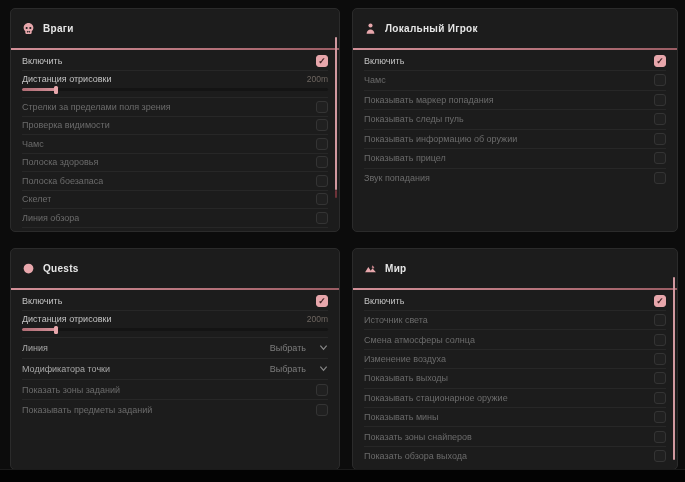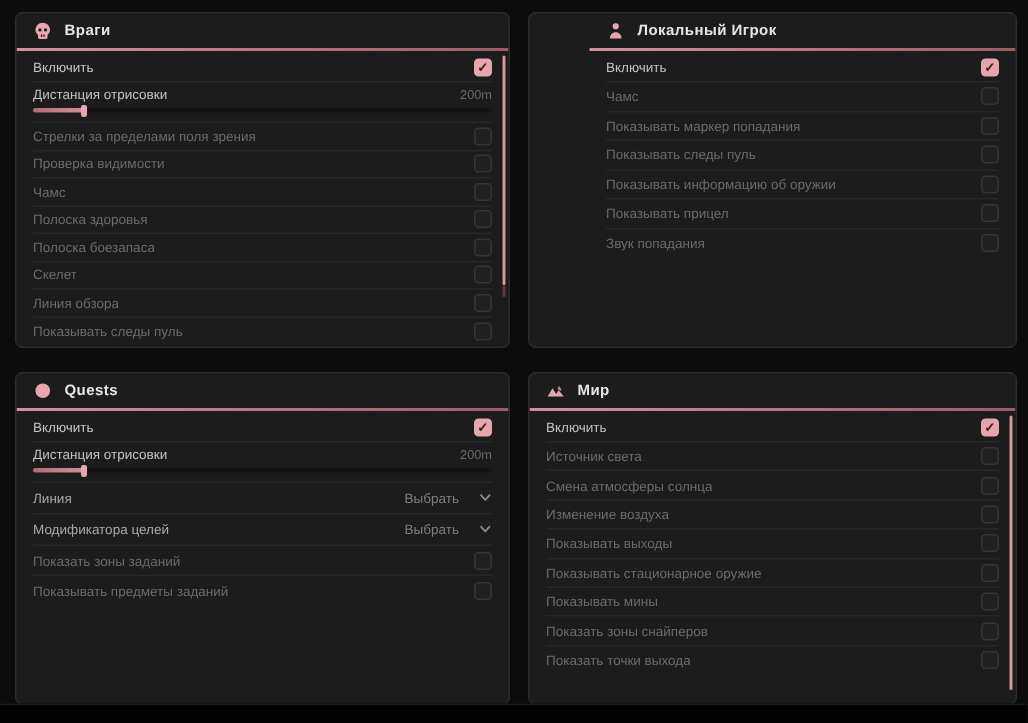--- a/index.html
+++ b/index.html
@@ -8,25 +8,25 @@
     background:#0c0c0c;
     font-family:"Liberation Sans", sans-serif;
     -webkit-font-smoothing:antialiased;
   }
   .bottom-strip{position:absolute;left:0;bottom:0;width:685px;height:12px;background:#030303;border-top:1px solid #1a1a1a;}
   .panel{
     position:absolute;background:#1c1c1c;border:1px solid #2b2b2b;border-radius:5px;
     box-sizing:border-box;overflow:hidden;
   }
   .panel-enemies{left:10px;top:8px;width:330px;height:224px;}
-  .panel-local{left:352px;top:8px;width:326px;height:224px;padding-left:40px;}
+  .panel-local{left:352px;top:8px;width:326px;height:224px;}
   .panel-quests{left:10px;top:248px;width:330px;height:222px;}
   .panel-world{left:352px;top:248px;width:326px;height:222px;}
   .phead{
-    height:23px;display:flex;align-items:center;gap:8px;padding:0 11px;
+    height:39px;display:flex;align-items:center;gap:8px;padding:0 11px;
   }
   .phead .ptitle{font-size:10px;font-weight:bold;color:#e6e6e6;letter-spacing:.3px;}
   .hicon{width:13px;height:13px;flex:0 0 auto;display:flex;align-items:center;}
   .hicon svg{width:13px;height:13px;}
   .underline{height:2px;background:linear-gradient(90deg,#d29098,#b06d75 70%,#9a5d64);}
   .pbody{padding:2px 11px 0 11px;position:relative;}
   .row{
     display:flex;align-items:center;justify-content:space-between;
     border-bottom:1px solid #272727;box-sizing:border-box;
   }
@@ -204,21 +204,21 @@
         <span class="dd">
           <span class="dd-val">Выбрать</span>
           <span class="dd-chev">
             <svg viewBox="0 0 10 10">
               <path d="M1.5 3l3.5 4 3.5-4" fill="none" stroke="#8a8a8a" stroke-width="1.3"></path>
             </svg>
           </span>
         </span>
       </div>
       <div class="row h-drop">
-        <span class="lbl semi">Модификатора целей</span>
+        <span class="lbl semi">Модификатора точки</span>
         <span class="dd">
           <span class="dd-val">Выбрать</span>
           <span class="dd-chev">
             <svg viewBox="0 0 10 10">
               <path d="M1.5 3l3.5 4 3.5-4" fill="none" stroke="#8a8a8a" stroke-width="1.3"></path>
             </svg>
           </span>
         </span>
       </div>
       <div class="row h-cb">
@@ -270,20 +270,20 @@
       </div>
       <div class="row h-cb">
         <span class="lbl">Показывать мины</span>
         <span class="cb "></span>
       </div>
       <div class="row h-cb">
         <span class="lbl">Показать зоны снайперов</span>
         <span class="cb "></span>
       </div>
       <div class="row h-cb">
-        <span class="lbl">Показать точки выхода</span>
+        <span class="lbl">Показать обзора выхода</span>
         <span class="cb "></span>
       </div>
     </div>
   <div class="scrollbar sb-world"></div>
 </div>
 
 <div class="bottom-strip"></div>
 
 </body></html>

